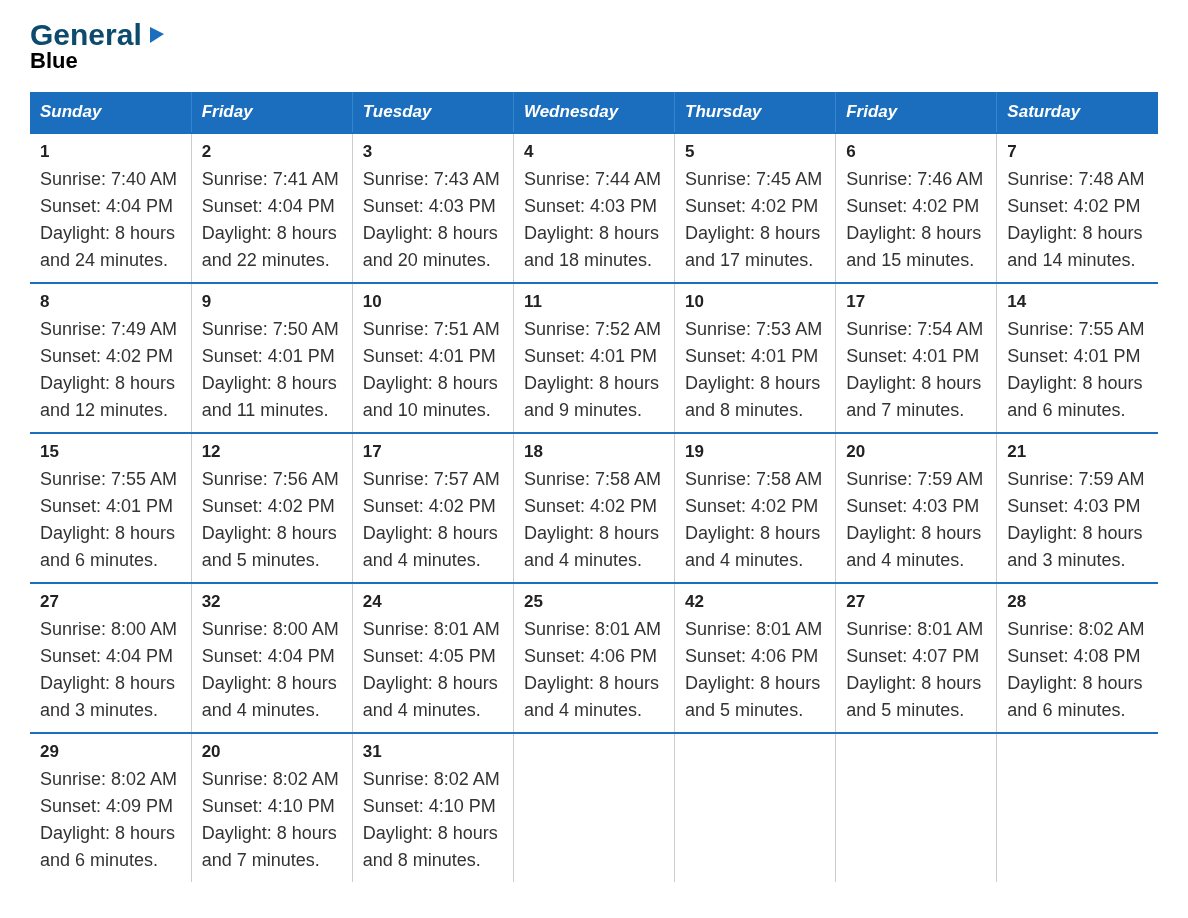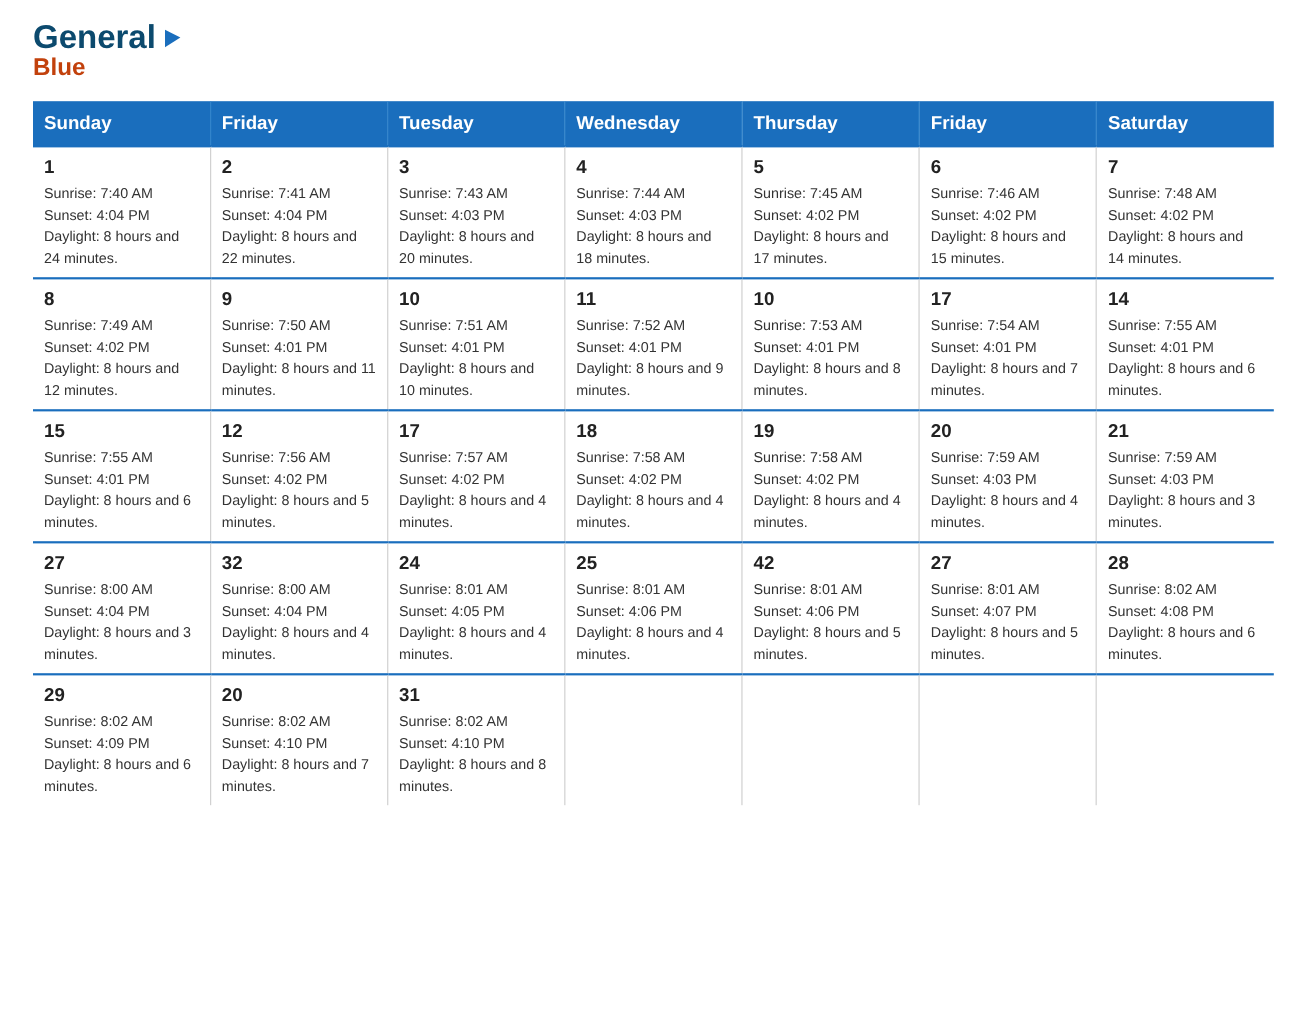--- a/index.html
+++ b/index.html
@@ -23,21 +23,21 @@
     }
     .logo-text {
       font-size: 30px;
       font-weight: bold;
       color: #0c4a6e;
       line-height: 1;
     }
     .logo-blue {
       font-size: 22px;
       font-weight: bold;
-      color: #c2410c;
+      color: #000000;
       margin-top: -2px;
     }
     .title-block {
       text-align: right;
     }
     .main-title {
       font-size: 52px;
       font-weight: bold;
       color: #222;
       line-height: 1.1;
@@ -52,20 +52,21 @@
       border-collapse: collapse;
     }
     thead tr th {
       background: #1a6ebd;
       color: #fff;
       font-size: 17px;
       font-weight: bold;
       padding: 10px 10px;
       text-align: left;
       border-right: 1px solid #3385cc;
+      font-style: italic;
     }
     thead tr th:last-child { border-right: none; }
     tbody tr td {
       border-top: 2px solid #1a6ebd;
       border-right: 1px solid #ccc;
       vertical-align: top;
       padding: 8px 10px;
       font-size: 13.5px;
       color: #333;
       width: 14.28%;
@@ -73,21 +74,21 @@
     }
     tbody tr td:last-child { border-right: none; }
     .day-num {
       font-size: 17px;
       font-weight: bold;
       color: #222;
       display: block;
       margin-bottom: 4px;
     }
     .day-info {
-      font-size: 13px;
+      font-size: 18px;
       color: #333;
       line-height: 1.5;
     }
   </style>
 </head>
 <body>
 
 <div class="header">
   <div class="logo">
     <div style="display:flex;align-items:center;">

